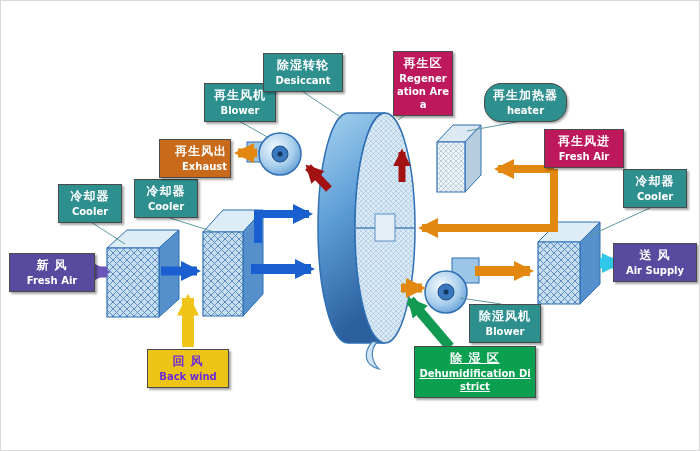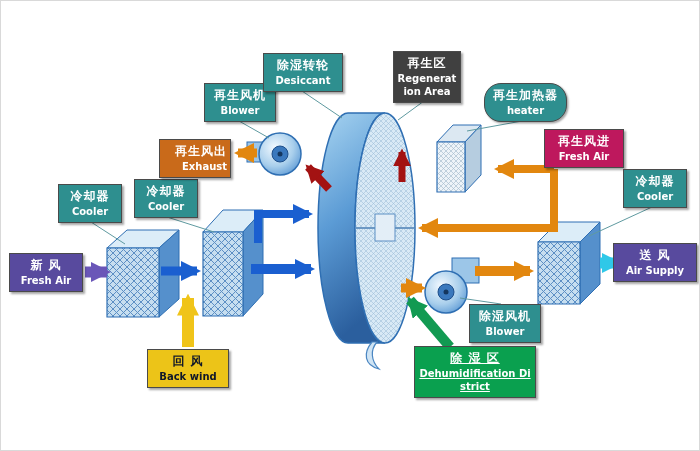--- a/index.html
+++ b/index.html
@@ -10,21 +10,21 @@
     background:#ffffff; overflow:hidden; border:1px solid #d9d9d9;
   }
   #gfx { position:absolute; left:0; top:0; width:700px; height:451px; }
   .label {
     position:absolute; color:#fff; text-align:center;
     border:1px solid #4a4a4a; box-shadow:1.5px 1.5px 2px rgba(0,0,0,.35);
     padding:4px 3px; line-height:1.3;
   }
   .label .zh { font-size:12px; font-weight:bold; letter-spacing:1px; white-space:nowrap; }
   .label .en { font-size:10px; font-weight:bold; word-break:break-all; }
-  .label.dark-text { color:#0f172a; }
+  .label.dark-text { color:#6d28d9; }
 </style>
 </head>
 <body>
 
 <div id="stage">
 
   <svg id="gfx" viewBox="0 0 700 451">
     <defs>
       <linearGradient id="rimGrad" x1="0" y1="0" x2="0.25" y2="1">
         <stop offset="0" stop-color="#a9d5f1"></stop>
@@ -139,21 +139,21 @@
       <line x1="401" y1="181" x2="401" y2="151" stroke="#a31212" stroke-width="7" marker-end="url(#m-red)"></line>
       <line x1="553" y1="168" x2="497" y2="168" stroke="#e2870f" stroke-width="8" marker-end="url(#m-orange)"></line>
       <polyline points="553,168 553,227 421,227" stroke="#e2870f" stroke-width="8" marker-end="url(#m-orange)"></polyline>
       <line x1="400" y1="287" x2="421" y2="287" stroke="#e2870f" stroke-width="9" marker-end="url(#m-orange)"></line>
       <line x1="474" y1="270" x2="529" y2="270" stroke="#e2870f" stroke-width="10" marker-end="url(#m-orange)"></line>
       <line x1="599" y1="262" x2="617" y2="262" stroke="#2fc8e8" stroke-width="11" marker-end="url(#m-cyan)"></line>
       <line x1="449" y1="346" x2="409" y2="299" stroke="#129a52" stroke-width="10" marker-end="url(#m-green)"></line>
     </g>
   </svg>
 
-  <div class="label" style="left: 8px; top: 252px; width: 74px; background-color: rgb(88, 74, 158);">
+  <div class="label" style="left: 8px; top: 252px; width: 86px; background-color: rgb(88, 74, 158);">
     <div class="zh">新 风</div>
     <div class="en">Fresh Air</div>
   </div>
 
   <div class="label" style="left: 57px; top: 183px; width: 64px; background-color: rgb(46, 143, 143);">
     <div class="zh">冷却器</div>
     <div class="en">Cooler</div>
   </div>
 
   <div class="label" style="left: 133px; top: 178px; width: 64px; background-color: rgb(46, 143, 143);">
@@ -169,21 +169,21 @@
   <div class="label" style="left: 262px; top: 52px; width: 80px; background-color: rgb(46, 143, 143);">
     <div class="zh">除湿转轮</div>
     <div class="en">Desiccant</div>
   </div>
 
   <div class="label" style="left: 158px; top: 138px; width: 72px; background-color: rgb(201, 106, 26); text-align: right;">
     <div class="zh">再生风出</div>
     <div class="en">Exhaust</div>
   </div>
 
-  <div class="label" style="left: 392px; top: 50px; width: 68px; background-color: #404040;">
+  <div class="label" style="left: 392px; top: 50px; width: 60px; background-color: #be185d;">
     <div class="zh">再生区</div>
     <div class="en">Regeneration Area</div>
   </div>
 
   <div class="label" style="left: 483px; top: 82px; width: 83px; background-color: rgb(46, 143, 143); border-radius: 17px;">
     <div class="zh">再生加热器</div>
     <div class="en">heater</div>
   </div>
 
   <div class="label" style="left: 543px; top: 128px; width: 80px; background-color: #be185d;">

